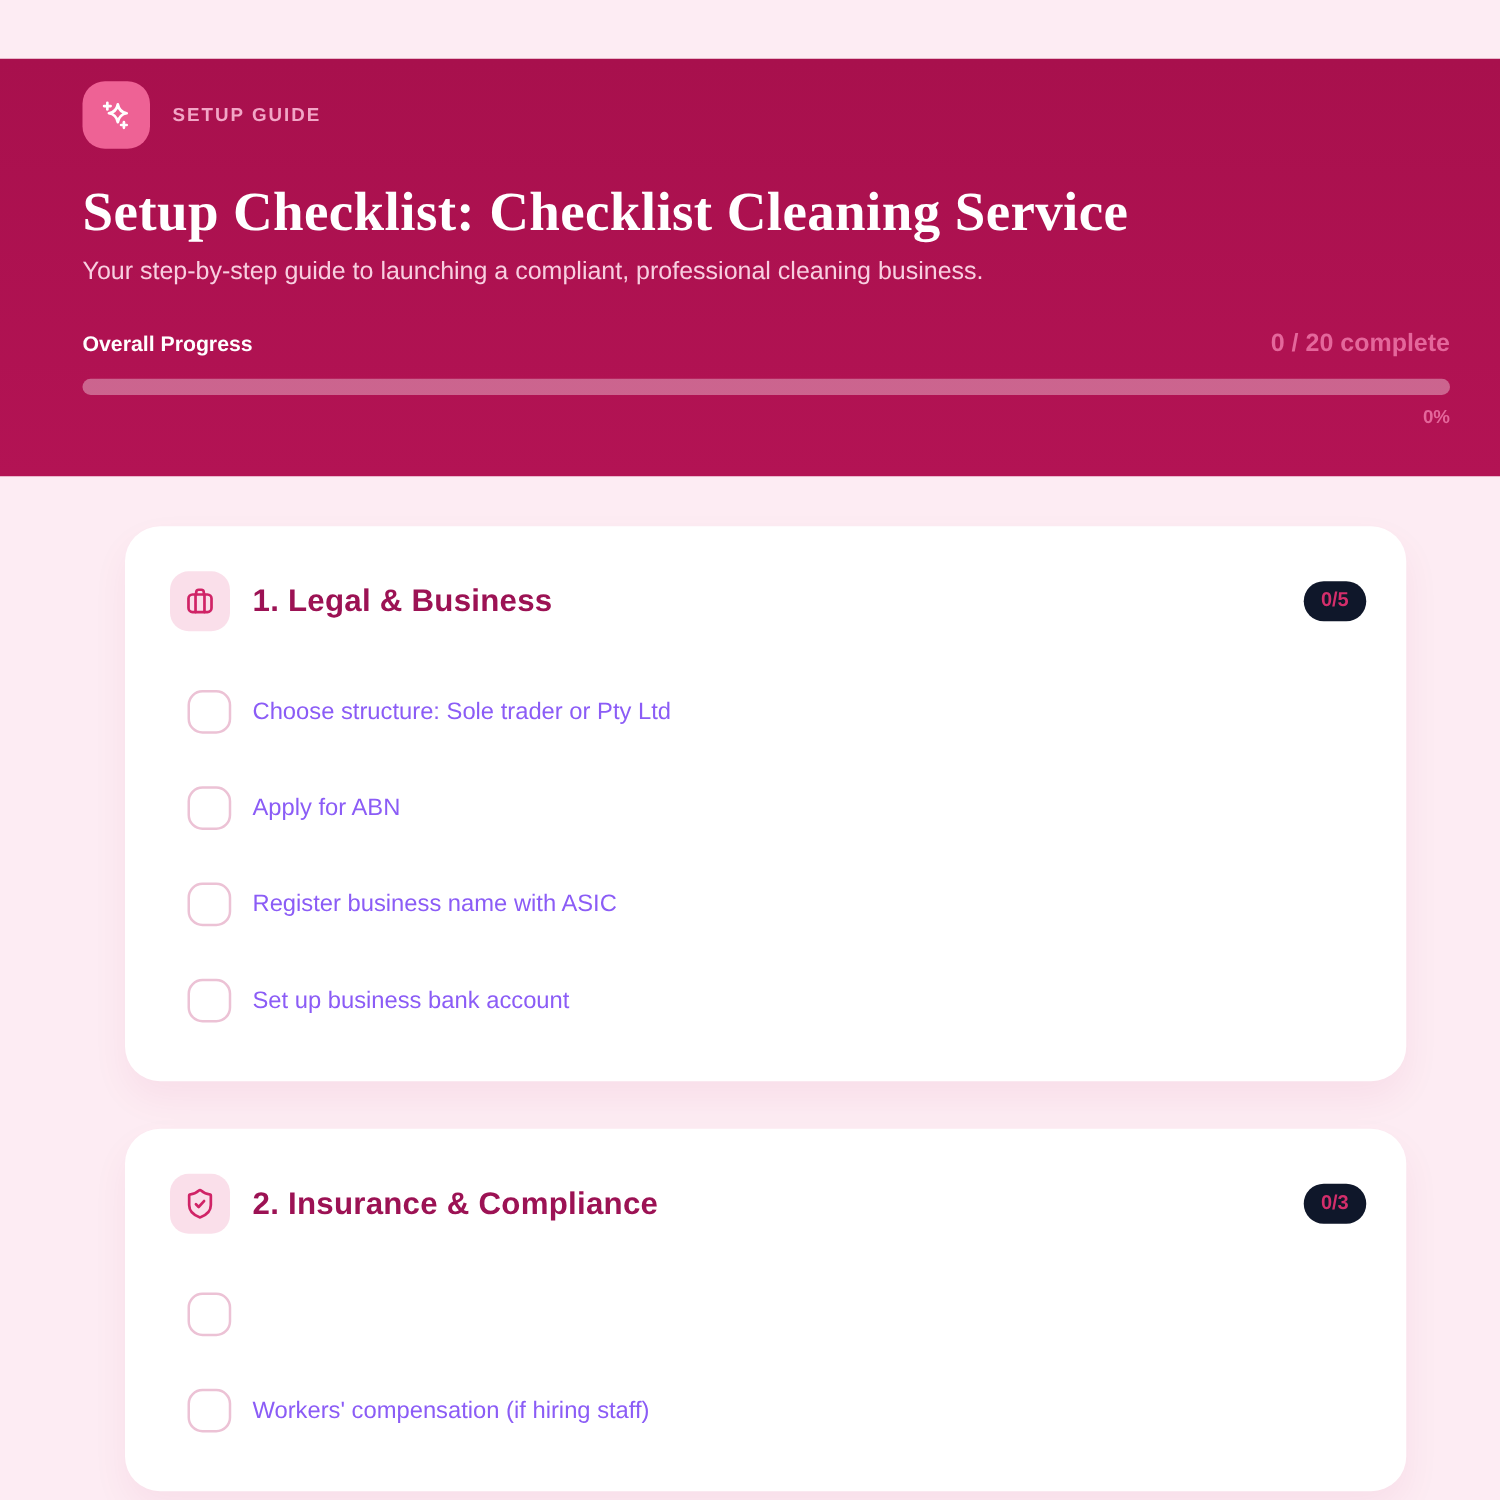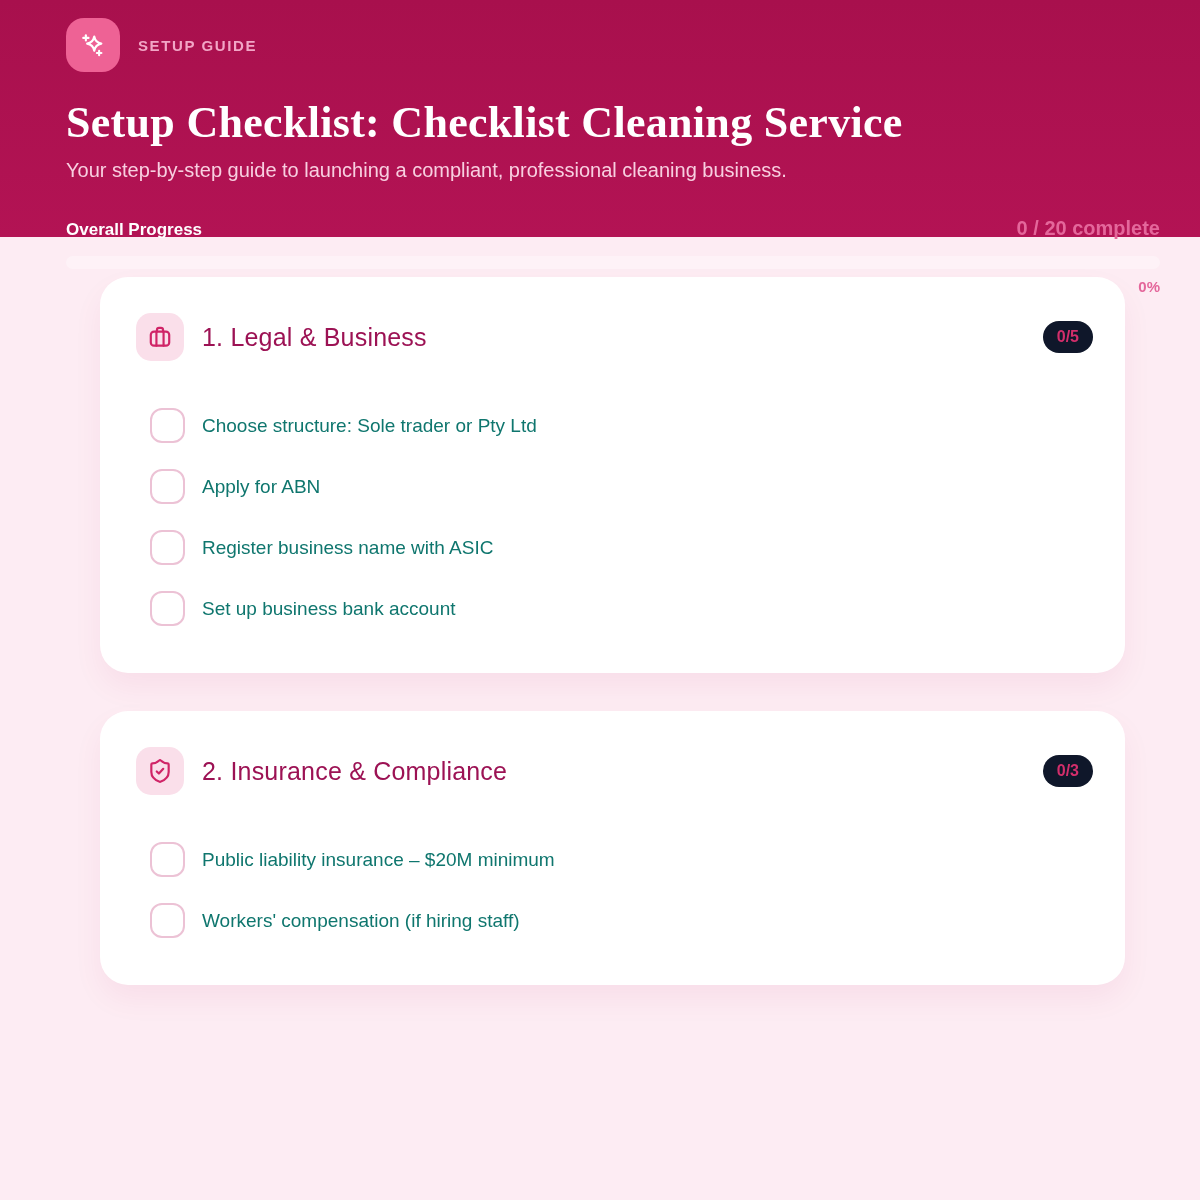--- a/index.html
+++ b/index.html
@@ -5,23 +5,24 @@
   * { box-sizing: border-box; }
   html, body { margin: 0; padding: 0; }
   body {
     width: 1200px; height: 1200px; overflow: hidden;
     background: #FDECF3;
     font-family: "Liberation Sans", sans-serif;
   }
 
   
   .hero {
-    height: 237px;
+    height: 334px;
     background: linear-gradient(180deg, #A8104D 0%, #B31354 100%);
     padding: 18px 40px 0 66px;
+    margin-top: 47px;
   }
   .hero-badge-row { display: flex; align-items: center; gap: 18px; }
   .hero-tile {
     width: 54px; height: 54px; border-radius: 18px;
     background: #EE6295; flex: none;
     display: flex; align-items: center; justify-content: center;
   }
   .hero-tile svg { width: 30px; height: 30px; }
   .hero-kicker {
     color: #F2A6C6; font-size: 15px; font-weight: 700; letter-spacing: 1.6px;
@@ -55,35 +56,35 @@
   .card + .card { margin-top: 38px; }
   .card-head { display: flex; align-items: center; }
   .icon-tile {
     width: 48px; height: 48px; border-radius: 15px; flex: none;
     background: #FADFEA; color: #D02467;
     display: flex; align-items: center; justify-content: center;
   }
   .icon-tile svg { width: 26px; height: 26px; }
   .card-title {
     margin: 0 0 0 18px; flex: 1;
-    font-size: 25px; font-weight: 400; color: #9C1254; letter-spacing: 0.2px;
+    font-size: 25px; font-weight: 700; color: #9C1254; letter-spacing: 0.2px;
   }
   .count-pill {
     background: #0f172a; color: #D32E6B;
     font-size: 16px; font-weight: 700;
     padding: 7px 14px; border-radius: 999px;
   }
   ul.items { list-style: none; margin: 47px 0 0; padding: 0 0 0 14px; }
   .item { display: flex; align-items: center; cursor: pointer; }
-  .item + .item { margin-top: 26px; }
+  .item + .item { margin-top: 42px; }
   .checkbox {
     width: 35px; height: 35px; flex: none;
     border: 2px solid #ECC2D5; border-radius: 12px; background: #FFFFFF;
   }
-  .item-label { margin-left: 17px; font-size: 19px; color: #0f766e; }
+  .item-label { margin-left: 17px; font-size: 19px; color: #8b5cf6; }
 </style>
 </head>
 <body>
 
 <div class="page">
 
   <header class="hero">
     <div class="hero-badge-row">
       <div class="hero-tile">
         <svg viewBox="0 0 24 24" fill="none" stroke="#FFFFFF" stroke-width="1.7" stroke-linecap="round" stroke-linejoin="round">
@@ -156,21 +157,20 @@
     <path d="M20 13c0 5-3.5 7.5-7.66 8.95a1 1 0 0 1-.67-.01C7.5 20.5 4 18 4 13V6a1 1 0 0 1 1-1c2 0 4.5-1.2 6.24-2.72a1 1 0 0 1 1.52 0C14.51 3.81 17 5 19 5a1 1 0 0 1 1 1z"></path>
     <path d="m9 12.4 2 2 4-4.4"></path>
   </svg>
             </div>
       <h2 class="card-title">2. Insurance &amp; Compliance</h2>
       <span class="count-pill">0/3</span>
     </div>
     <ul class="items">
   <li class="item">
     <span class="checkbox"></span>
-    <span class="item-label">Public liability insurance – $20M minimum</span>
   </li>
 
   <li class="item">
     <span class="checkbox"></span>
     <span class="item-label">Workers' compensation (if hiring staff)</span>
   </li>
 </ul>
   </section>
 </div>
   </main>

